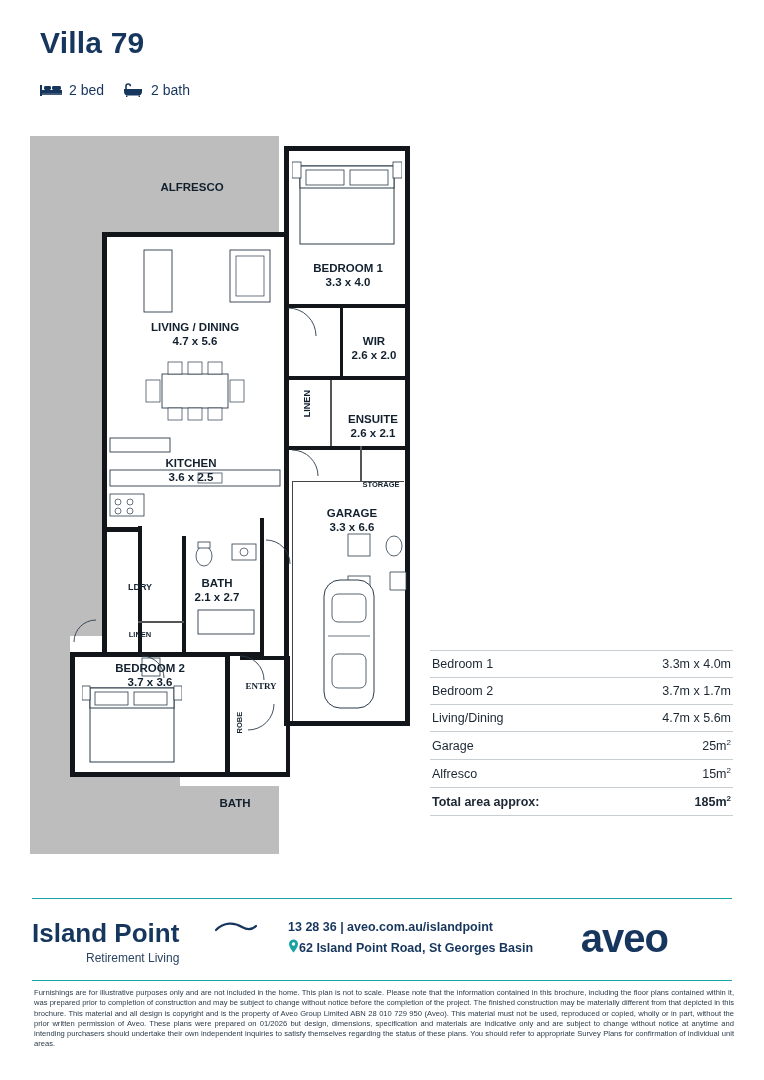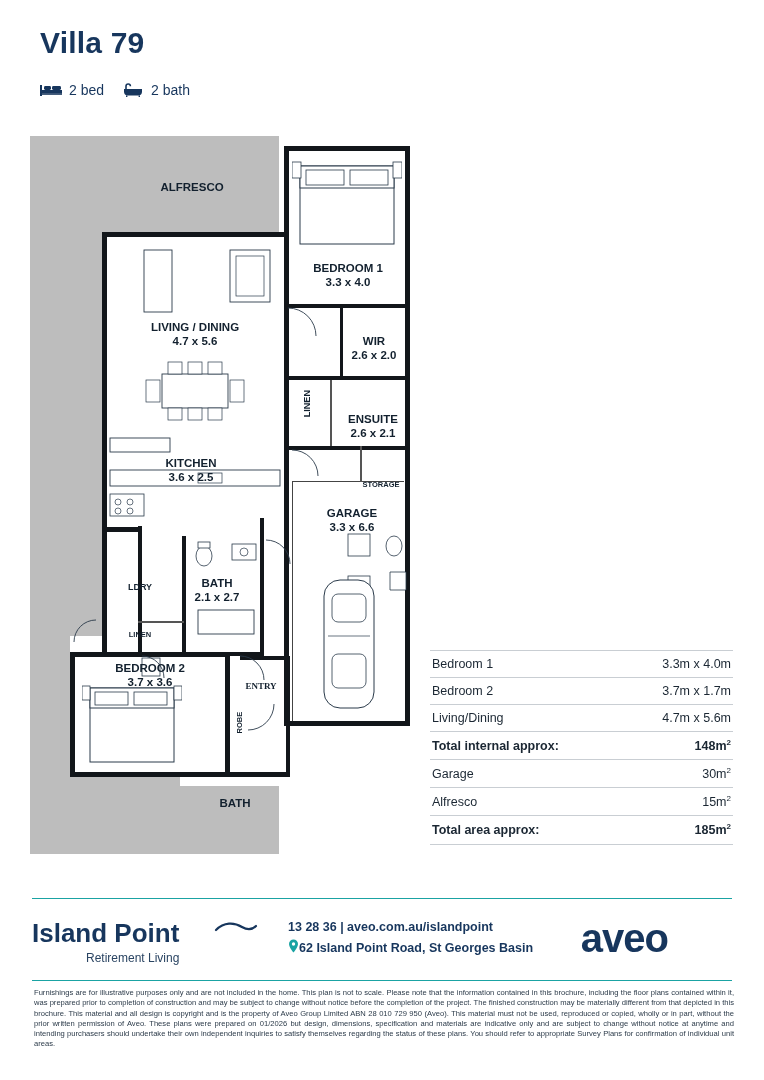--- a/index.html
+++ b/index.html
@@ -320,27 +320,23 @@
       <span class="val">3.3m x 4.0m</span>
     </div>
     <div class="srow">
       <span>Bedroom 2</span>
       <span class="val">3.7m x 1.7m</span>
     </div>
     <div class="srow">
       <span>Living/Dining</span>
       <span class="val">4.7m x 5.6m</span>
     </div>
-    <div class="srow bold">
-      <span>Total internal approx:</span>
-      <span class="val"><span>148m</span><sup>2</sup></span>
-    </div>
     <div class="srow">
       <span>Garage</span>
-      <span class="val"><span>30m</span><sup>2</sup></span>
+      <span class="val"><span>25m</span><sup>2</sup></span>
     </div>
     <div class="srow">
       <span>Alfresco</span>
       <span class="val"><span>15m</span><sup>2</sup></span>
     </div>
     <div class="srow bold">
       <span>Total area approx:</span>
       <span class="val"><span>185m</span><sup>2</sup></span>
     </div>
   </div>

